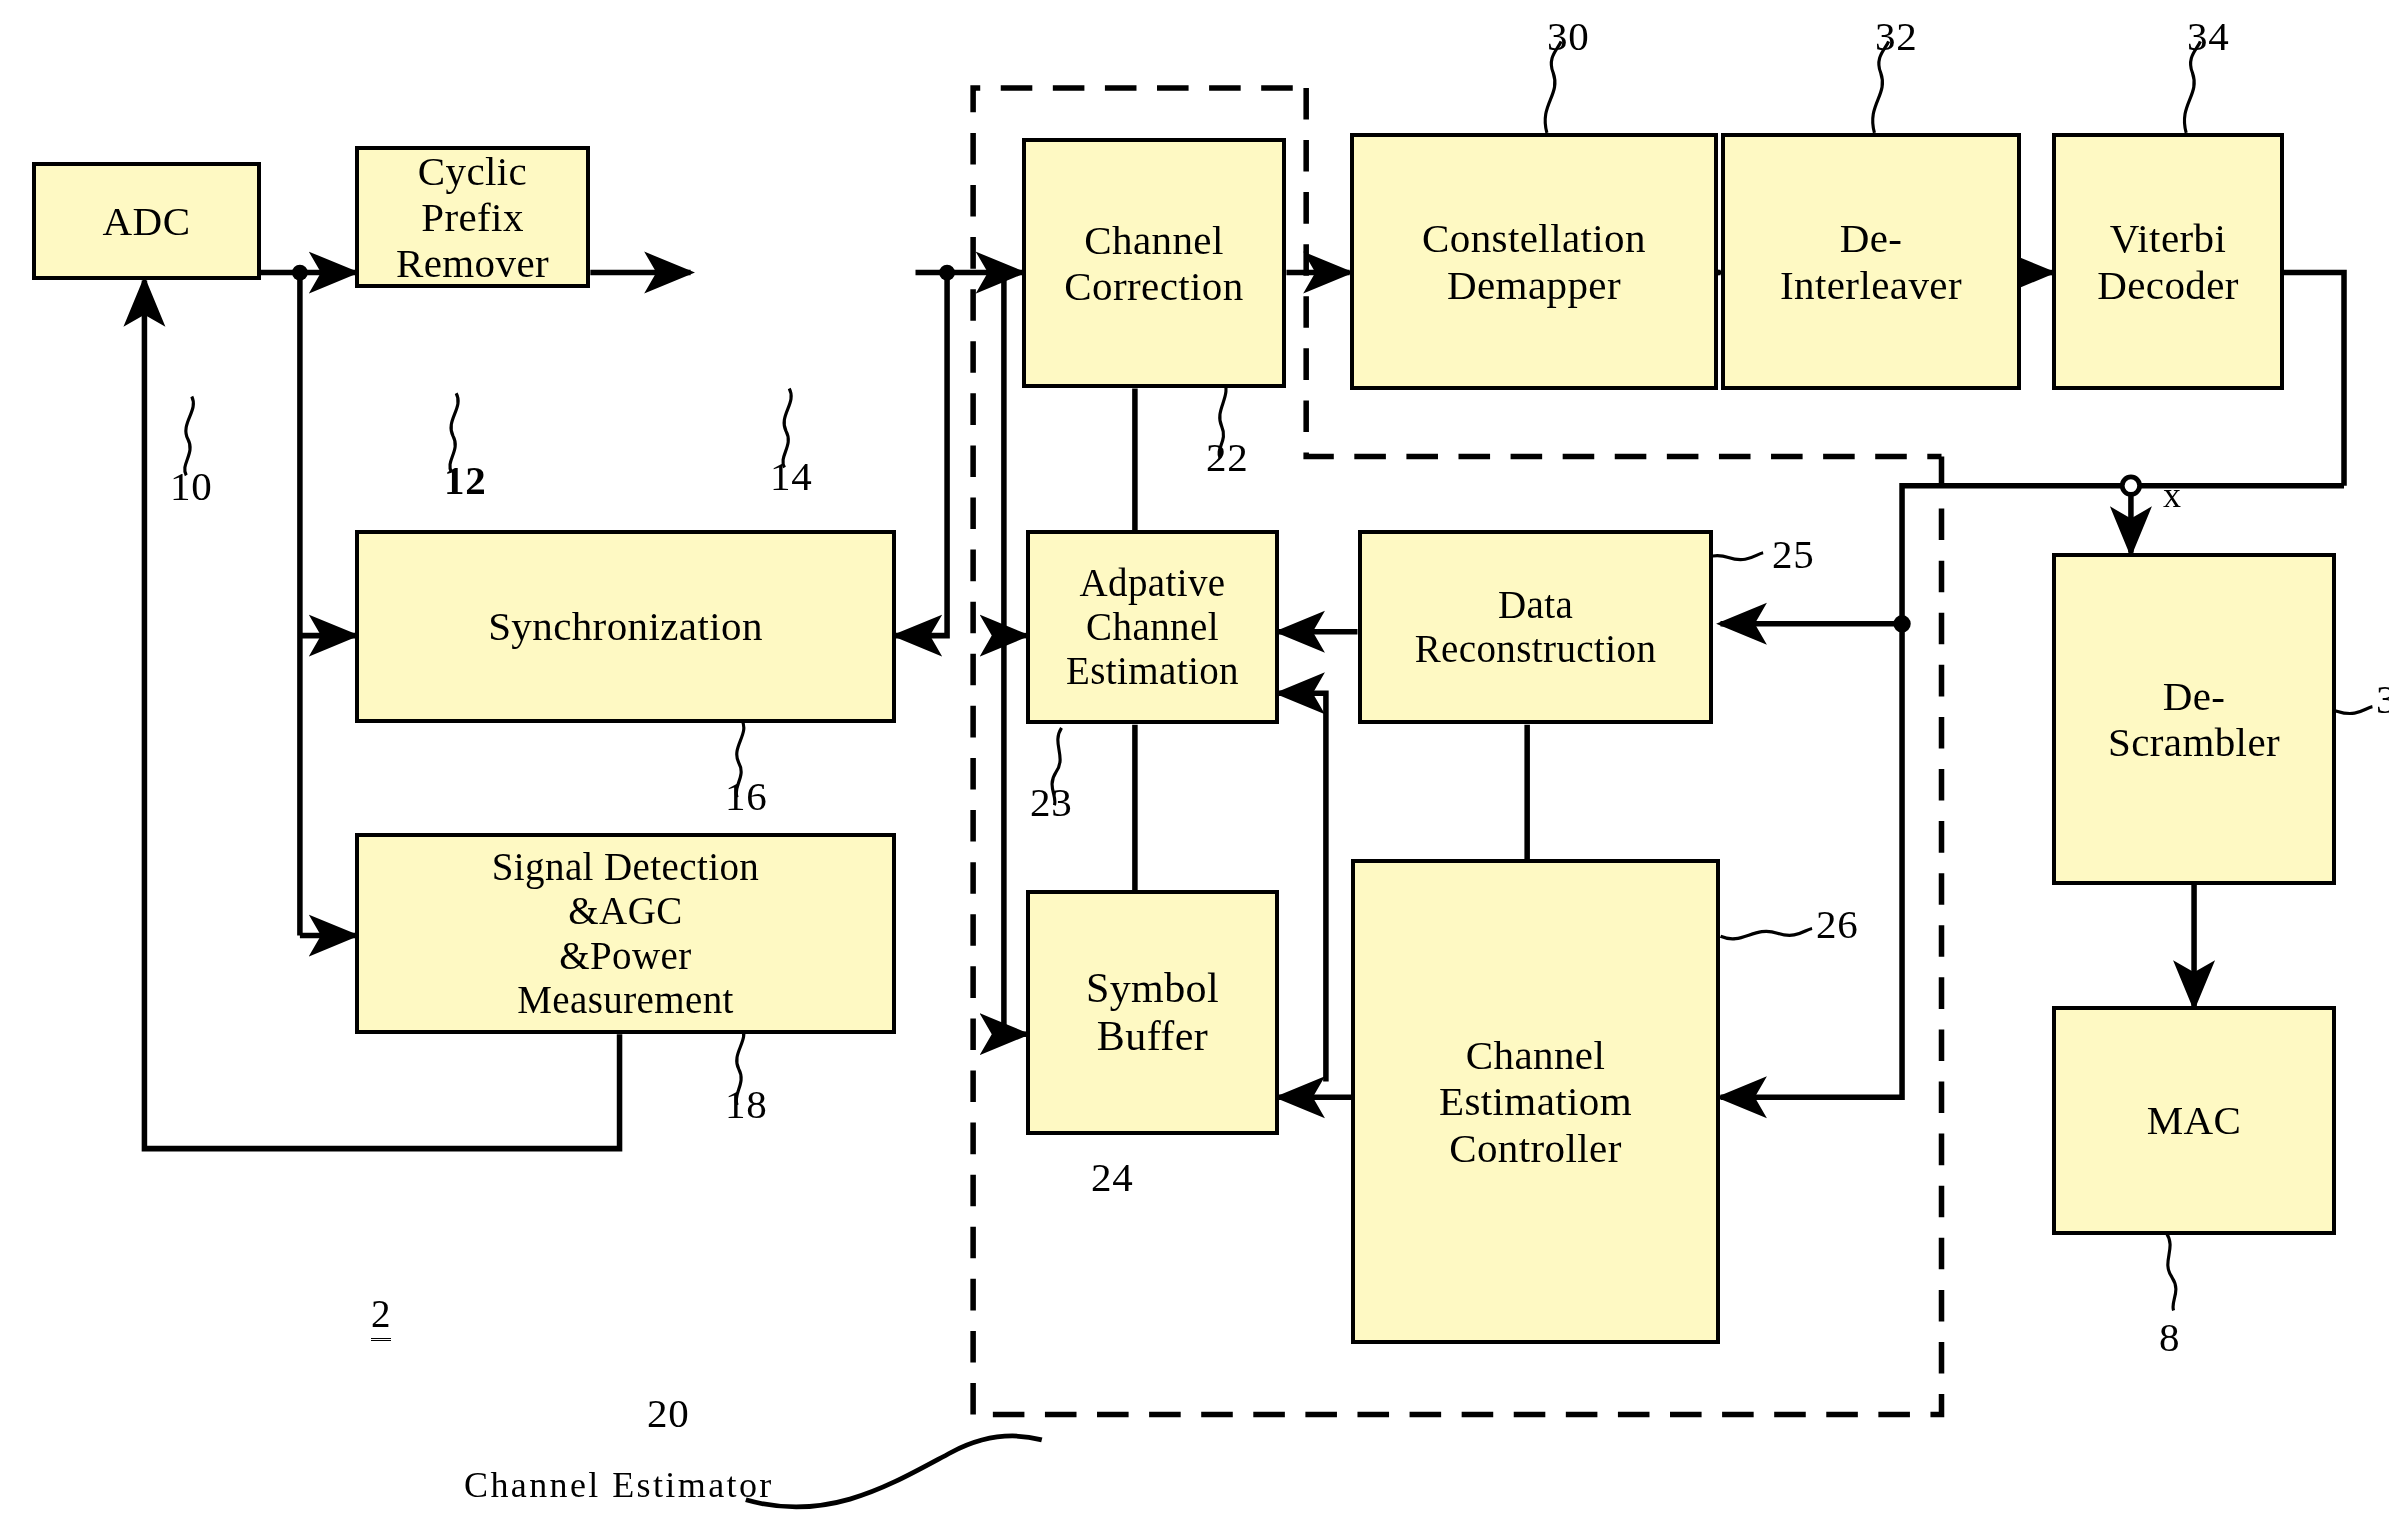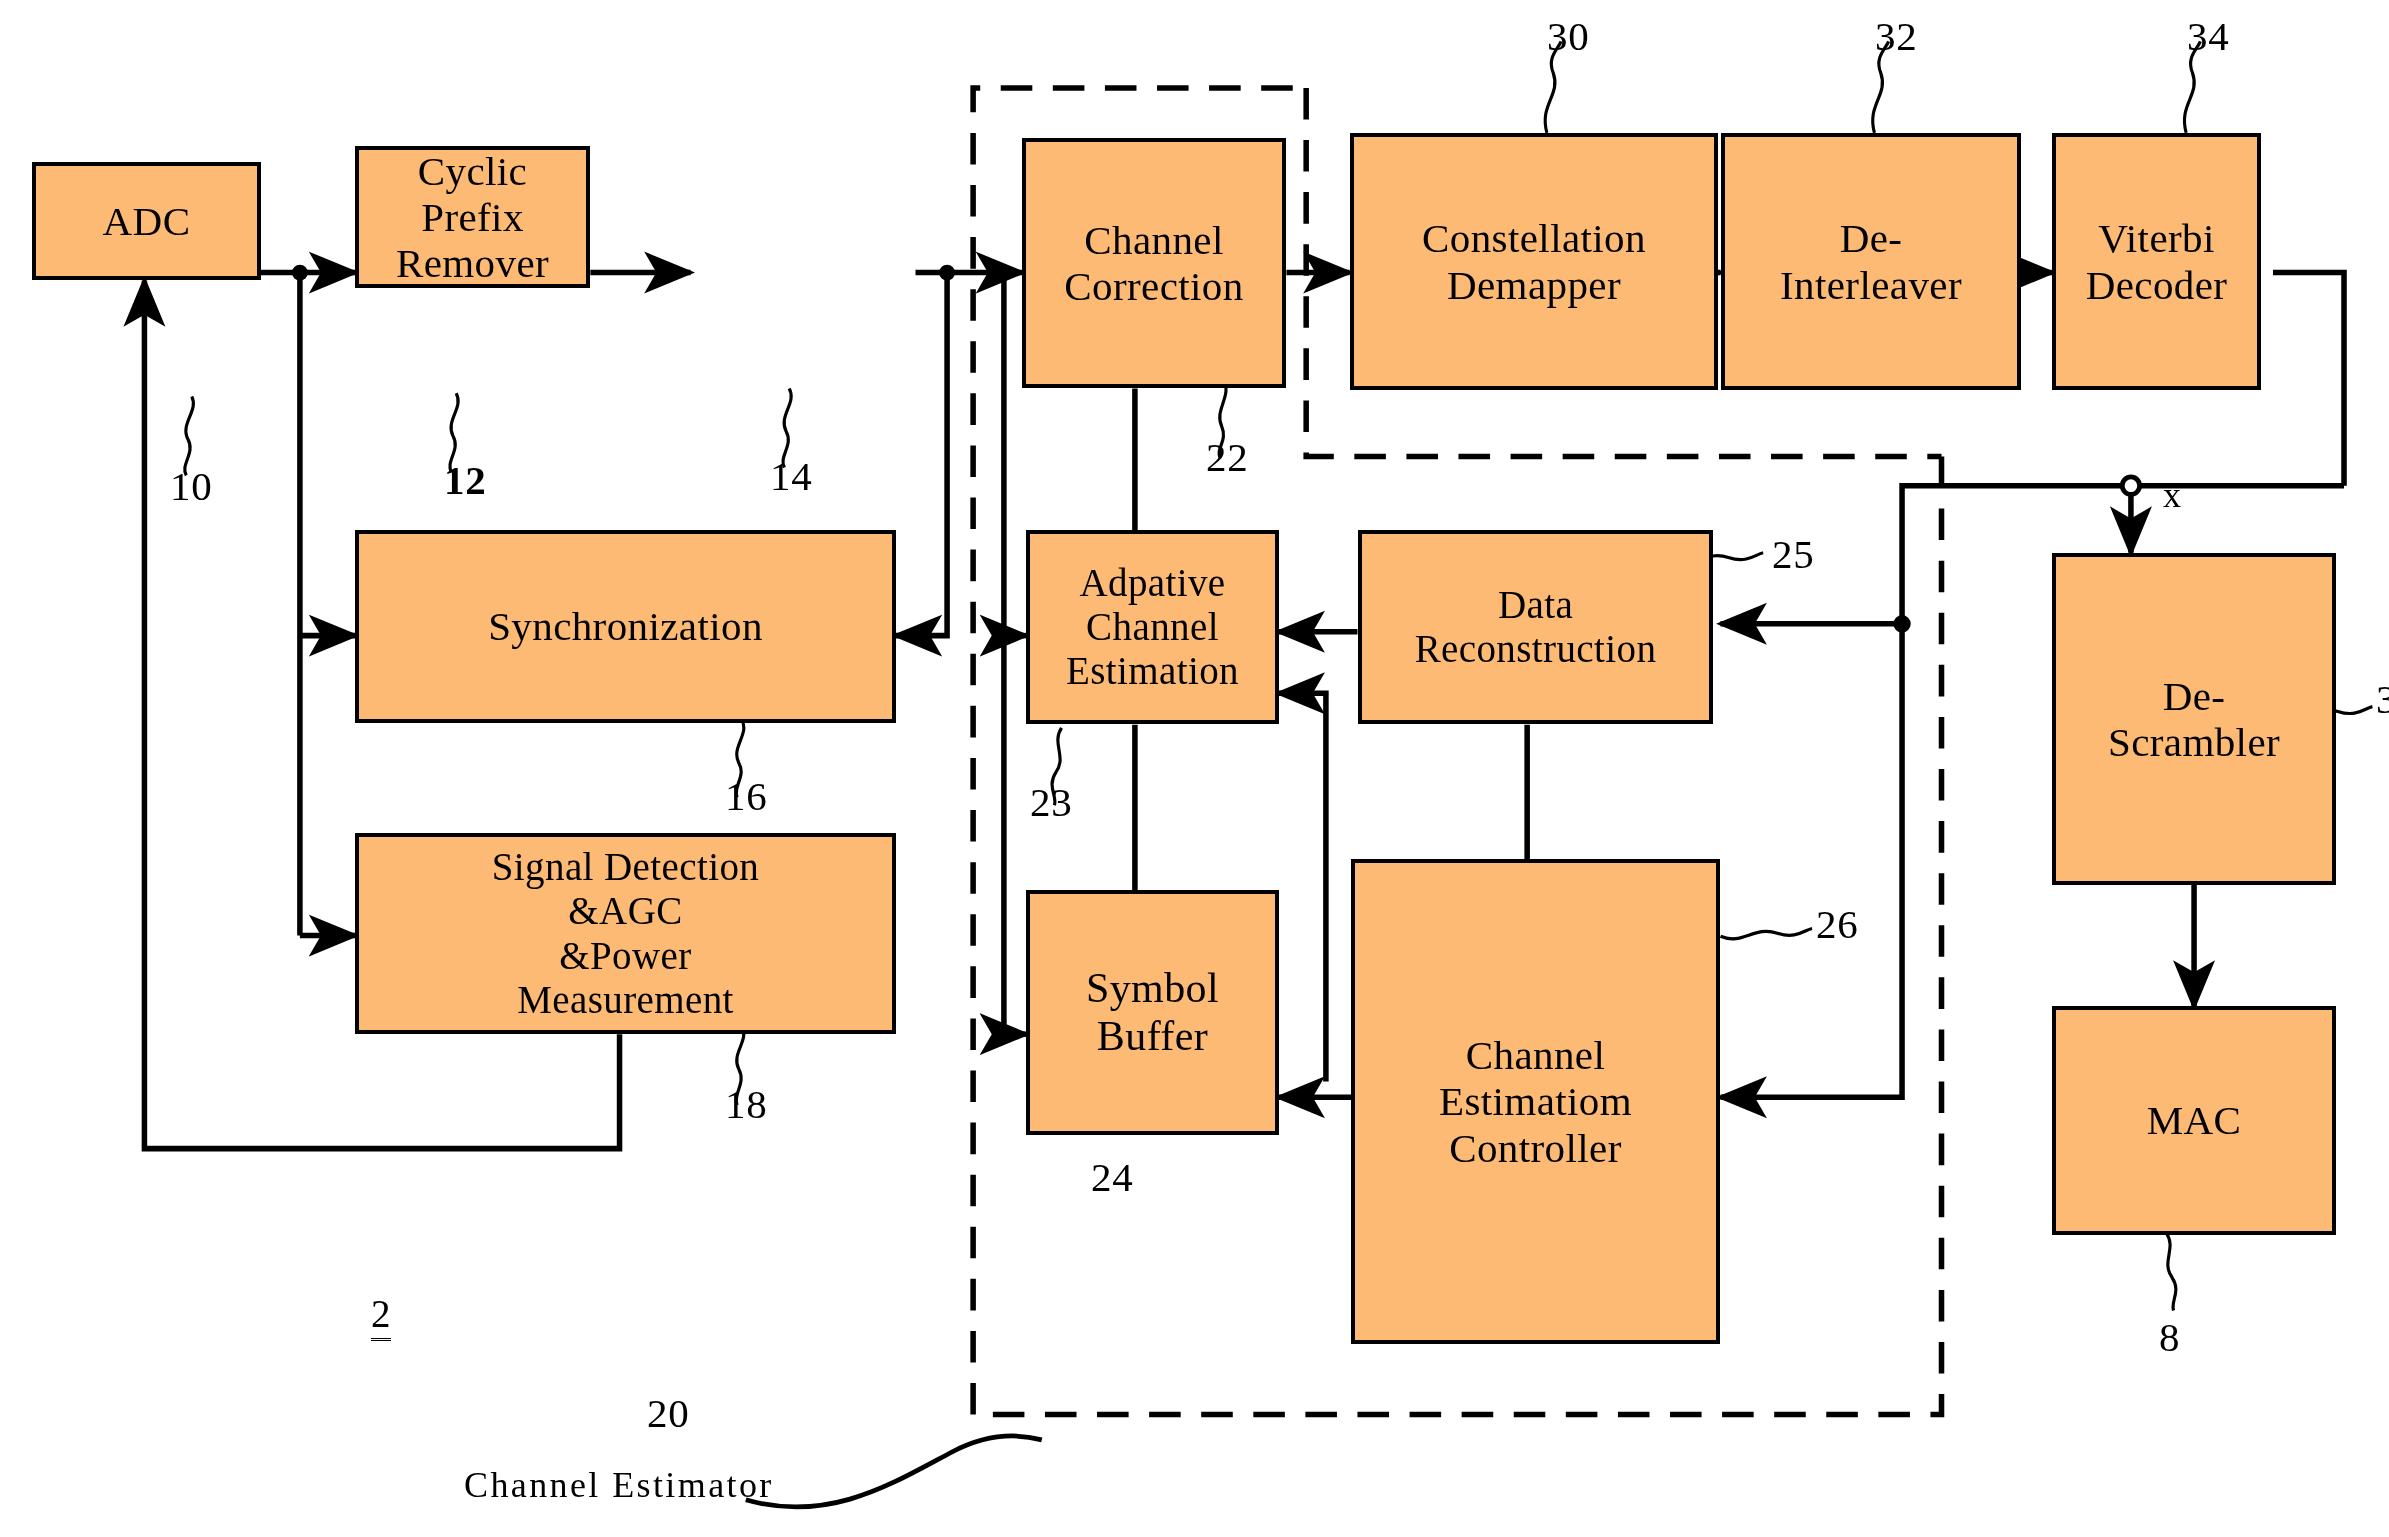--- a/index.html
+++ b/index.html
@@ -20,21 +20,21 @@
     position: absolute;
     left: 0;
     top: 0;
     width: 2389px;
     height: 1538px;
     pointer-events: none;
   }
   .blk {
     position: absolute;
     border: 4px solid #000;
-    background: #fdba74;
+    background: #fef9c3;
     display: flex;
     align-items: center;
     justify-content: center;
     text-align: center;
     box-sizing: border-box;
     line-height: 1.13;
     color: #000;
     letter-spacing: 0.4px;
   }
   .blk .lbl { display: block; white-space: pre-line; }
@@ -189,21 +189,21 @@
 Demapper</span>
   </div>
   <div class="ref" style="left:1547px; top:12px;">30</div>
 
   <div class="blk" style="left:1721px; top:133px; width:300px; height:257px; font-size:41px;">
     <span class="lbl">De-
 Interleaver</span>
   </div>
   <div class="ref" style="left:1875px; top:12px;">32</div>
 
-  <div class="blk" style="left:2052px; top:133px; width:209px; height:257px; font-size:41px;justify-content:center;">
+  <div class="blk" style="left:2052px; top:133px; width:232px; height:257px; font-size:41px;justify-content:center;">
     <span class="lbl">Viterbi
 Decoder</span>
   </div>
   <div class="ref" style="left:2187px; top:12px;">34</div>
 
   <div class="blk" style="left:355px; top:530px; width:541px; height:193px; font-size:41px;">
     <span class="lbl">Synchronization</span>
   </div>
   <div class="ref" style="left:725px; top:772px;">16</div>
 

